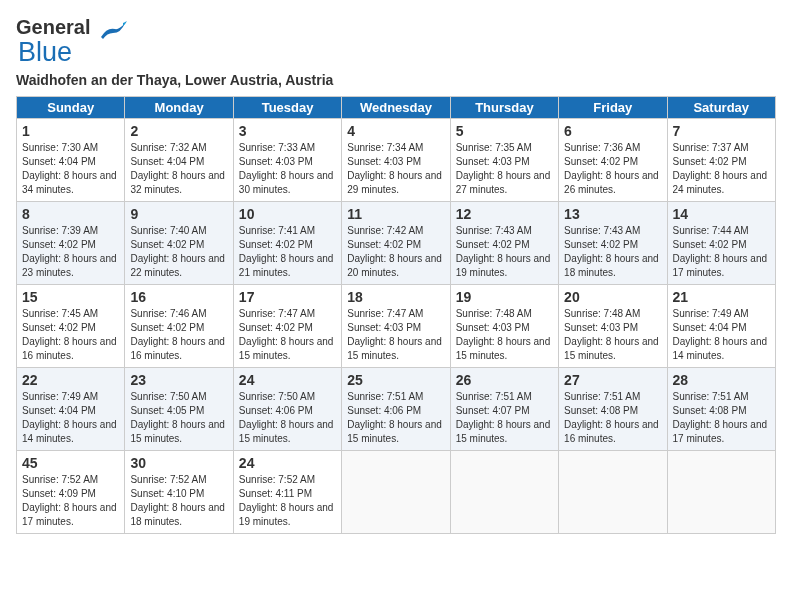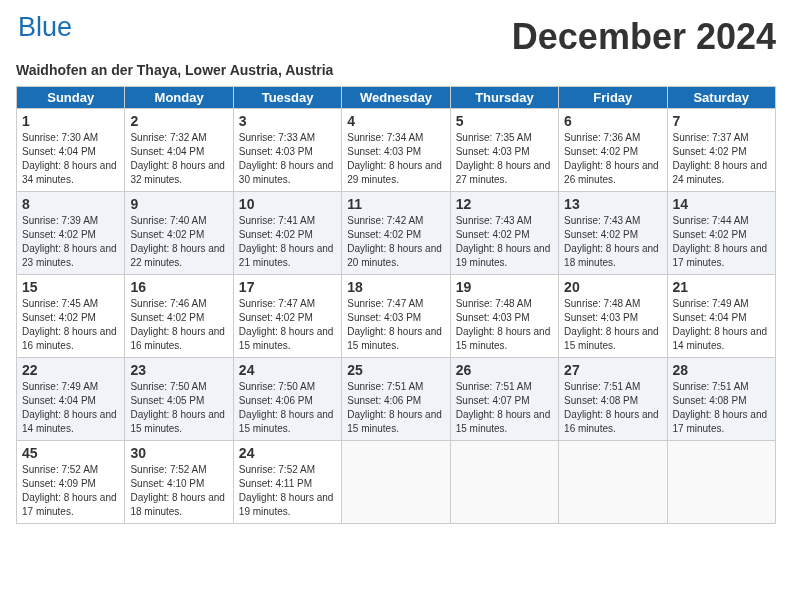--- a/index.html
+++ b/index.html
@@ -81,24 +81,30 @@
     }
     .title-right {
       text-align: right;
     }
   </style>
 </head>
 <body>
 
 <div class="header">
   <div class="logo">
+    <div class="logo-row">
+      <div>
+        <span style="font-size:20px;font-weight:bold;color:#333;">General</span>
+        <svg width="30" height="22" viewBox="0 0 30 22" style="vertical-align:middle;margin-left:2px;">
+          <path d="M4 18 Q10 8 18 10 Q22 11 28 4 Q24 14 16 14 Q10 14 6 20 Z" fill="#1a6eb5"></path>
+          <path d="M26 4 Q30 2 30 2 Q28 6 26 7 Z" fill="#1a9ad7"></path>
+        </svg>
+      </div>
+    </div>
     <div style="font-size:27px;font-weight:normal;color:#1a6eb5;margin-top:-4px;margin-left:2px;">Blue</div>
-  </div>
-  <div class="title-right">
-    <div class="month-title">December 2024</div>
   </div>
 </div>
 
 <div class="location-title">Waidhofen an der Thaya, Lower Austria, Austria</div>
 
 <table class="calendar">
   <thead>
     <tr>
     <th>Sunday</th>
         <th>Monday</th>

